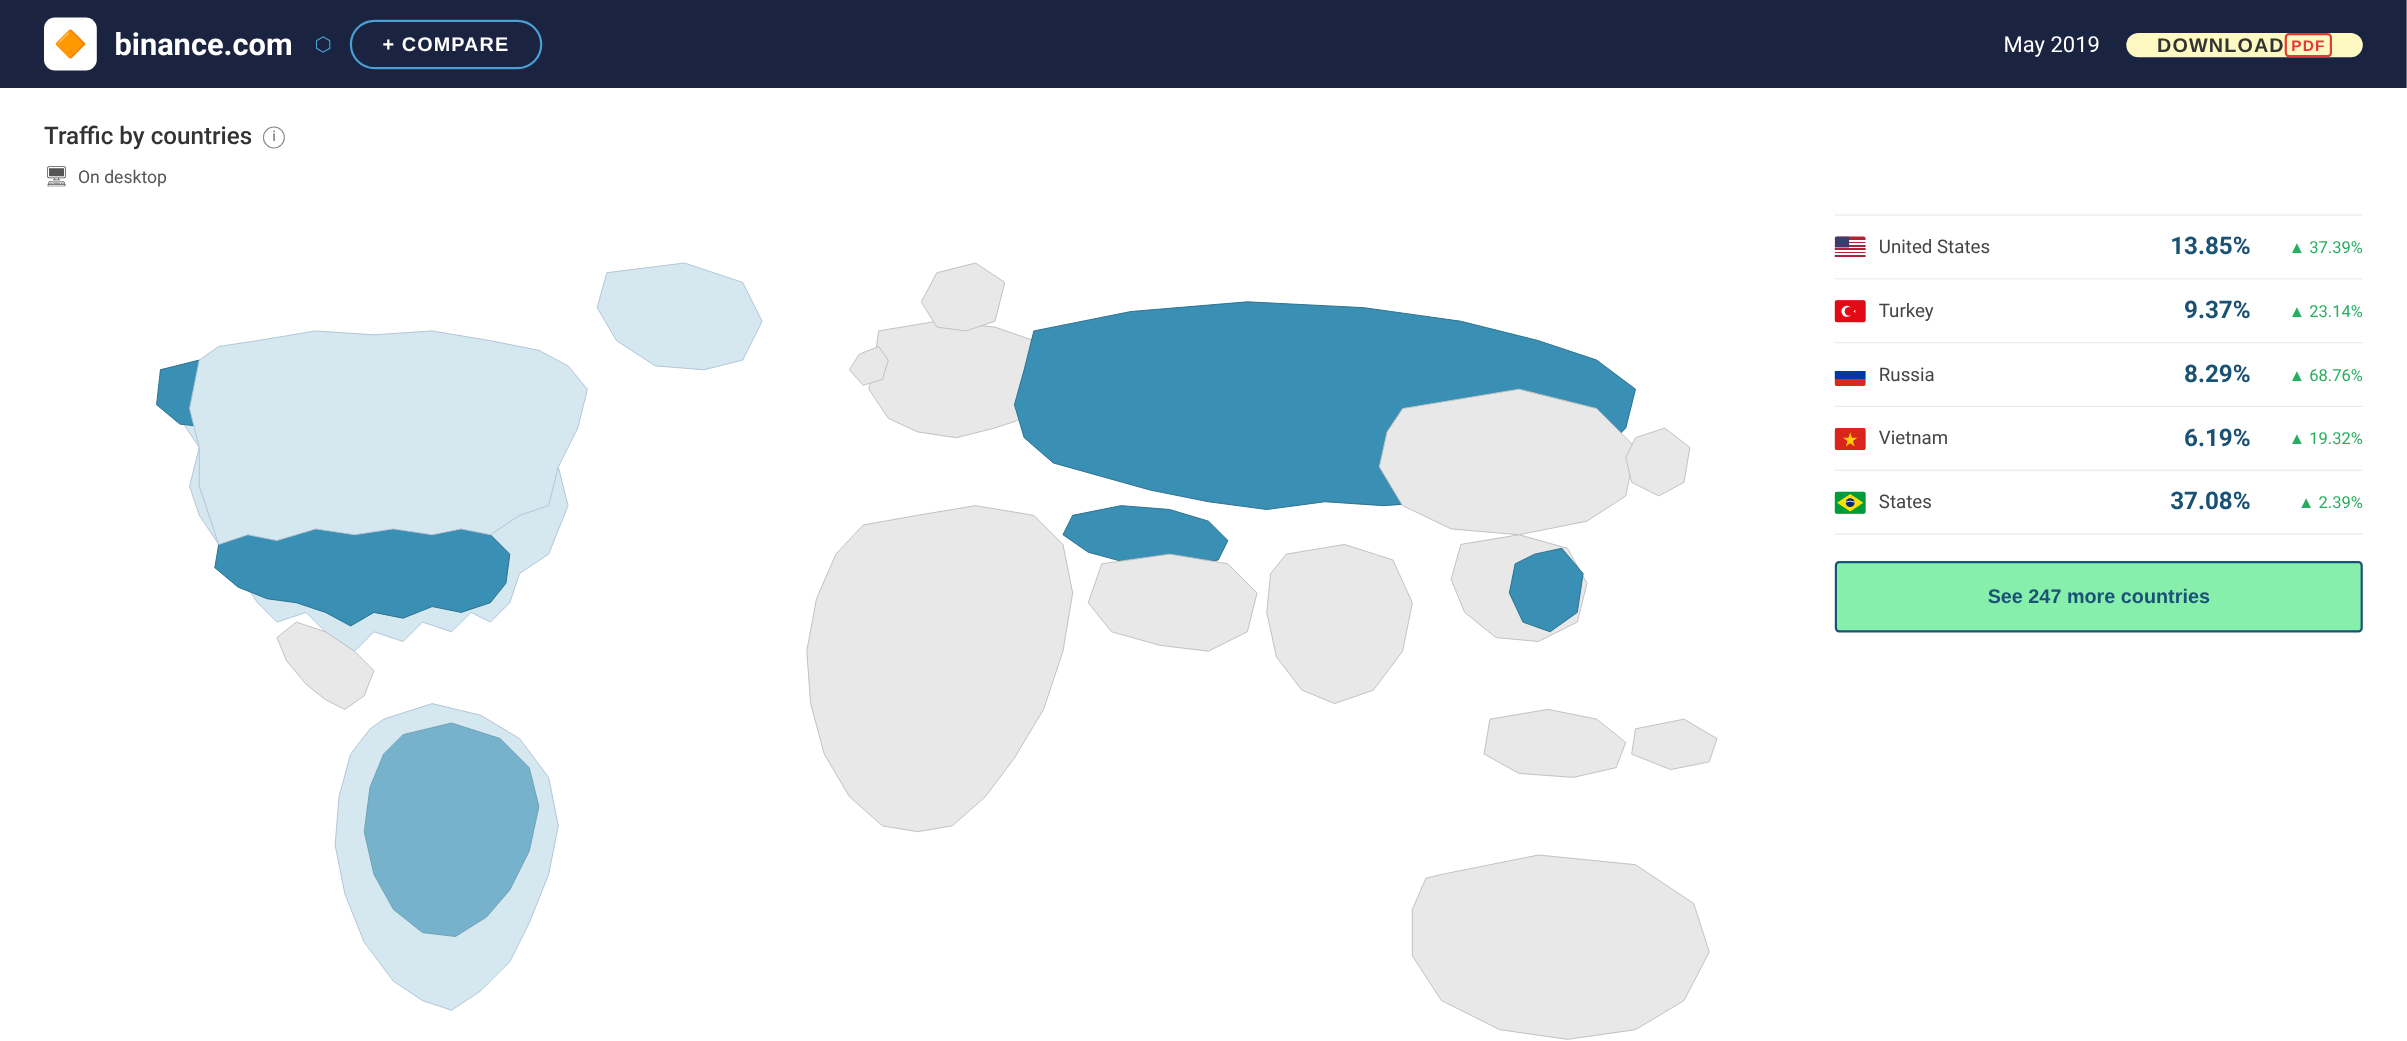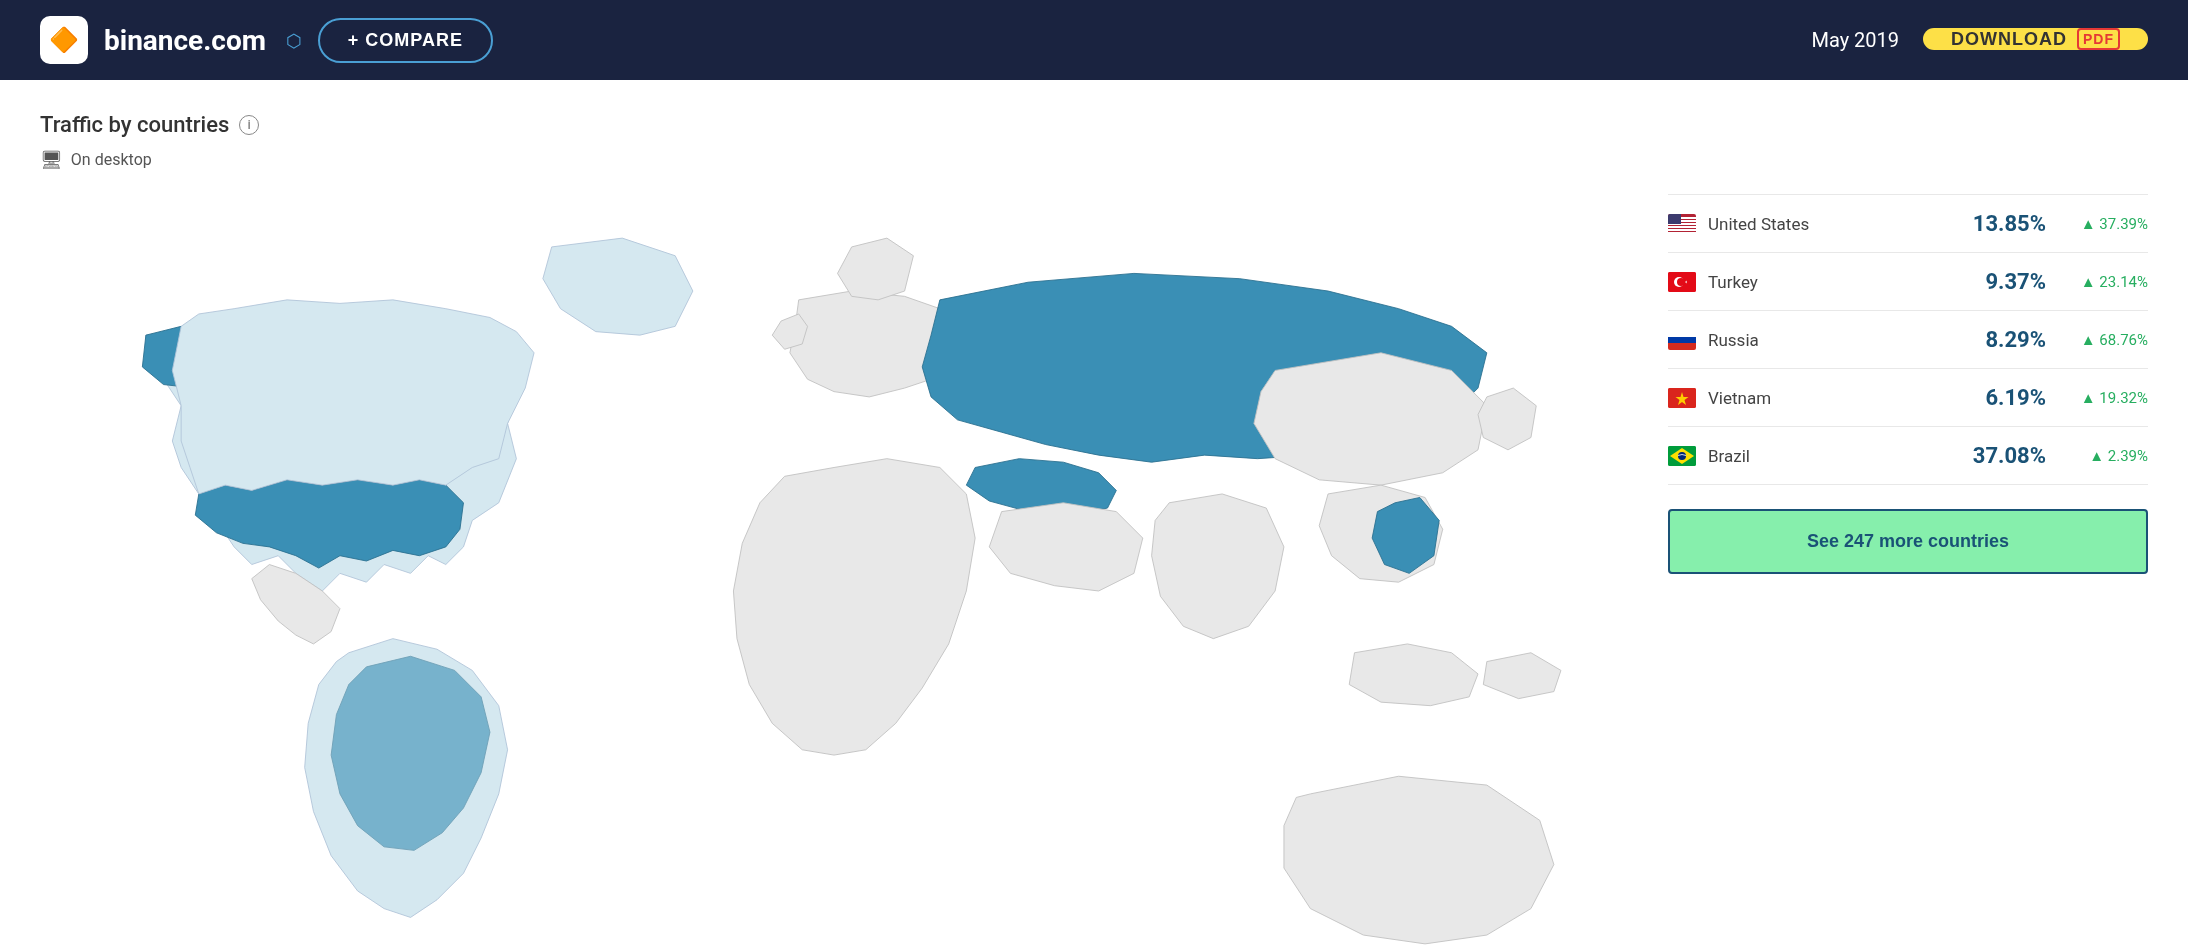--- a/index.html
+++ b/index.html
@@ -48,39 +48,38 @@
       font-size: 18px;
       font-weight: 700;
       letter-spacing: 1px;
       cursor: pointer;
       display: flex;
       align-items: center;
       gap: 8px;
     }
     .header-right {
       display: flex;
-      align-items: flex-start;
+      align-items: flex-end;
       gap: 24px;
     }
     .date-label {
       color: #fff;
       font-size: 20px;
     }
     .download-btn {
-      background: #fde047;
+      background: #fef9c3;
       border: none;
       border-radius: 24px;
       padding: 0 28px;
       font-size: 18px;
       font-weight: 600;
       letter-spacing: 1px;
       cursor: pointer;
       display: flex;
       align-items: center;
-      gap: 10px;
       color: #333;
     }
     .pdf-icon {
       color: #e53935;
       font-size: 20px;
       border: 2px solid #e53935;
       border-radius: 4px;
       padding: 1px 4px;
       font-size: 14px;
     }
@@ -365,21 +364,21 @@
 
       <div class="country-row">
         <div class="flag flag-br">
           <svg width="28" height="20" viewBox="0 0 28 20">
               <rect width="28" height="20" fill="#009C3B"></rect>
               <polygon points="14,2 26,10 14,18 2,10" fill="#FEDF00"></polygon>
               <circle cx="14" cy="10" r="4" fill="#002776"></circle>
               <path d="M10,9.5 Q14,7.5 18,9.5" stroke="#fff" stroke-width="0.8" fill="none"></path>
             </svg>
         </div>
-        <span class="country-name">Brazil</span>
+        <span class="country-name">States</span>
         <span class="country-pct">37.08%</span>
         <span class="country-change">▲ 2.39%</span>
       </div>
 
       <button class="see-more-btn">See 247 more countries</button>
     </div>
   </div>
 </main>
 
 </body></html>

